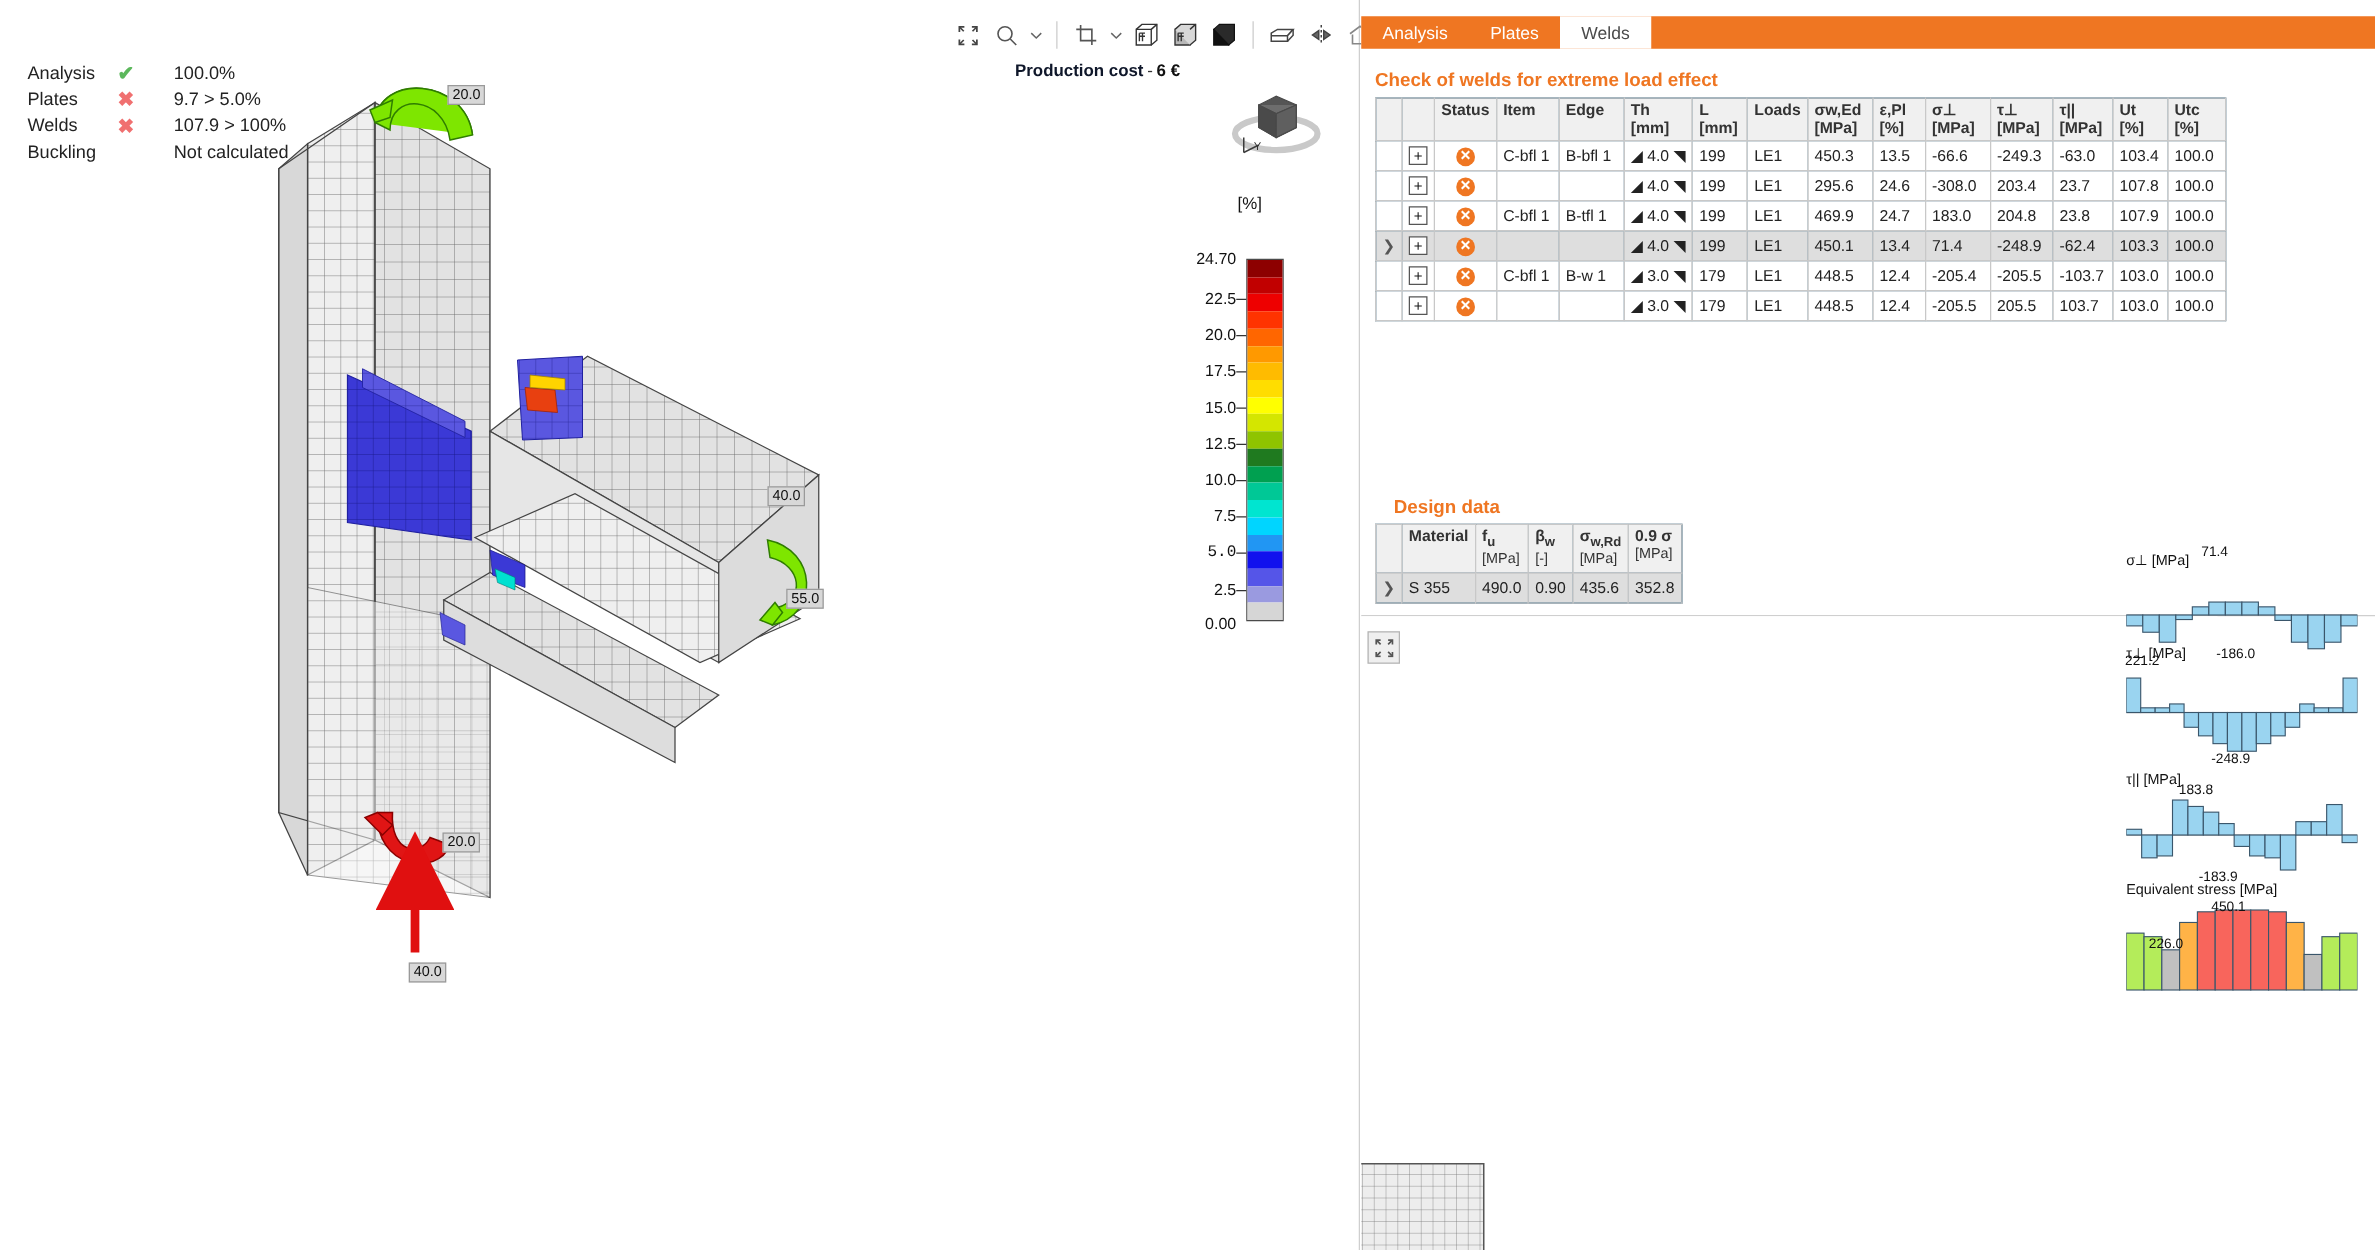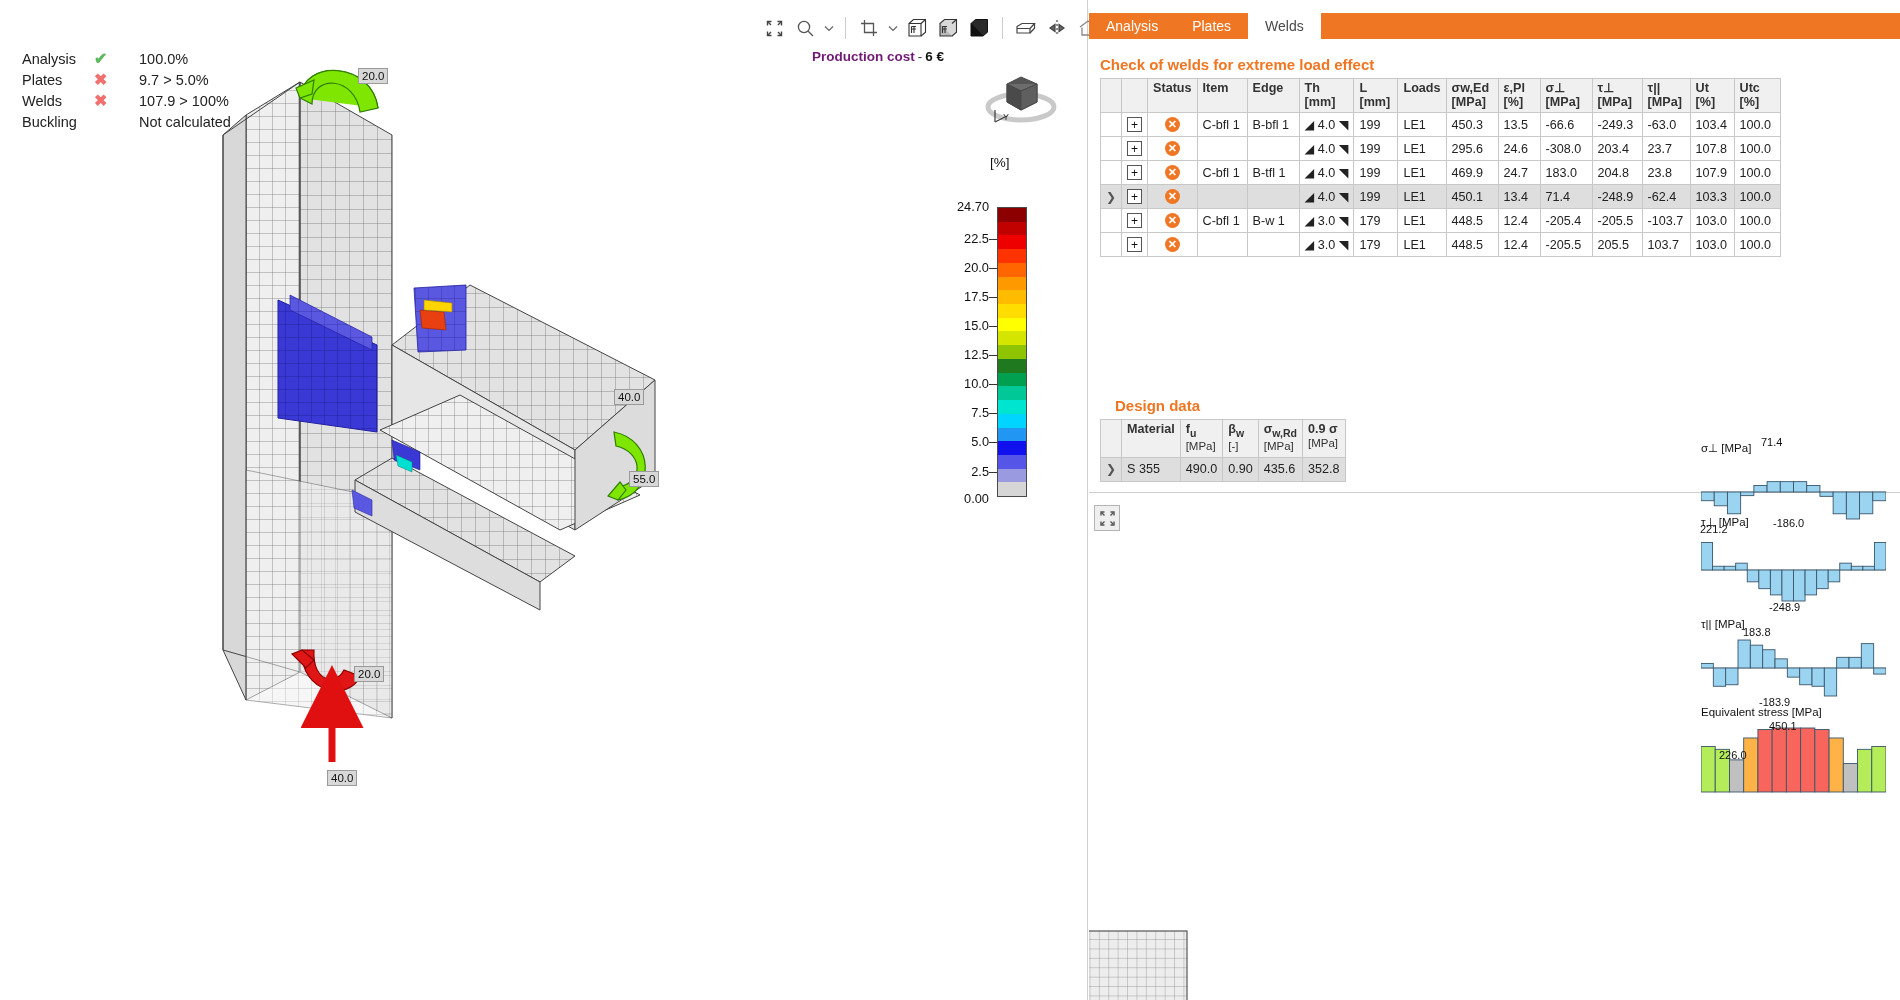--- a/index.html
+++ b/index.html
@@ -33,21 +33,21 @@
     width: 28px; height: 28px; display: flex; align-items: center; justify-content: center;
     cursor: pointer; border: 1px solid transparent; border-radius: 2px;
   }
   .tb-caret { width: 14px; height: 28px; display: flex; align-items: center; justify-content: center; cursor: pointer; font-size: 9px; color: #555; }
   .tb-sep { width: 1px; height: 22px; background: #cccccc; margin: 0 6px; }
 
   
   .prod-cost {
     position: absolute; left: 812px; top: 49px; font-size: 13.5px; font-weight: bold; white-space: nowrap;
   }
-  .prod-cost .pc-label { color: #701a75; }
+  .prod-cost .pc-label { color: #0f172a; }
   .prod-cost .pc-dash { color: #333; font-weight: normal; padding: 0 3px; }
   .prod-cost .pc-val { color: #111; }
 
   
   .viewcube { position: absolute; left: 975px; top: 62px; width: 92px; height: 78px; }
 
   
   .legend { position: absolute; left: 925px; top: 155px; width: 160px; }
   .legend-unit { position: absolute; left: 65px; top: 0px; font-size: 13.5px; color: #111; }
   .legend-bar {
@@ -291,21 +291,21 @@
           <div class="legend-tick" style="top: 94.1761px;">17.5</div>
           <div class="legend-tickline" style="top: 102.176px;"></div>
           <div class="legend-tick" style="top: 123.235px;">15.0</div>
           <div class="legend-tickline" style="top: 131.235px;"></div>
           <div class="legend-tick" style="top: 152.294px;">12.5</div>
           <div class="legend-tickline" style="top: 160.294px;"></div>
           <div class="legend-tick" style="top: 181.352px;">10.0</div>
           <div class="legend-tickline" style="top: 189.352px;"></div>
           <div class="legend-tick" style="top: 210.411px;">7.5</div>
           <div class="legend-tickline" style="top: 218.411px;"></div>
-          <div class="legend-tick" style="top: 239.47px;">5.0</div>
+          <div class="legend-tick" style="top: 239.47px; font-family: Liberation Mono, monospace;">5.0</div>
           <div class="legend-tickline" style="top: 247.47px;"></div>
           <div class="legend-tick" style="top: 268.528px;">2.5</div>
           <div class="legend-tickline" style="top: 276.528px;"></div>
           <div class="legend-tick" style="top: 296px;">0.00</div>
         </div>
     </div>
 
     <svg class="model-svg" viewBox="0 0 1088 1000">
       <defs>
         <pattern id="mesh" width="14" height="14" patternUnits="userSpaceOnUse">

